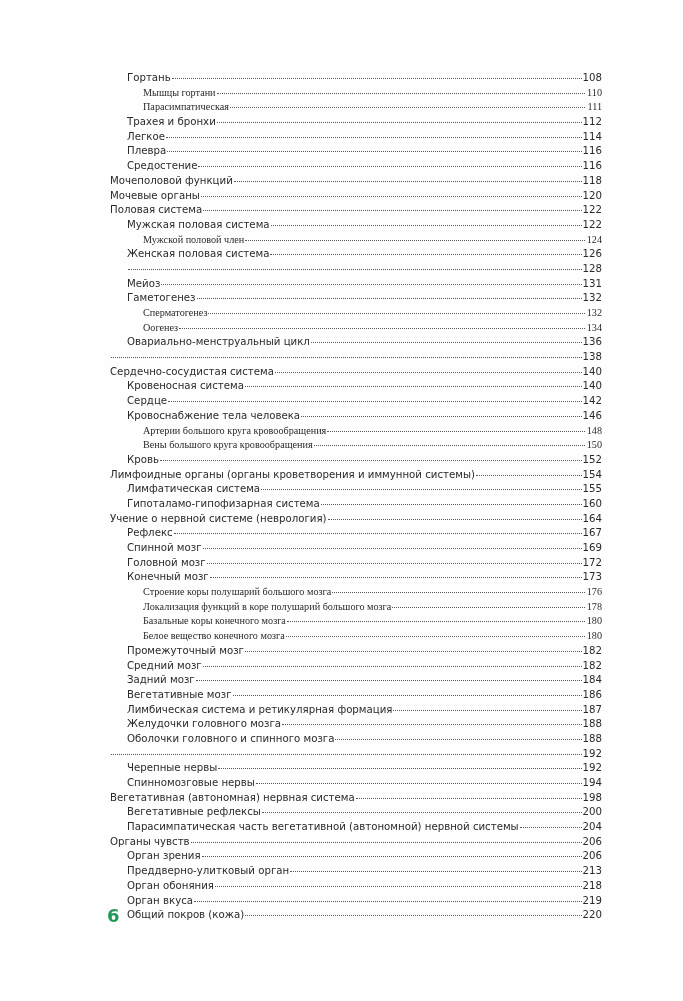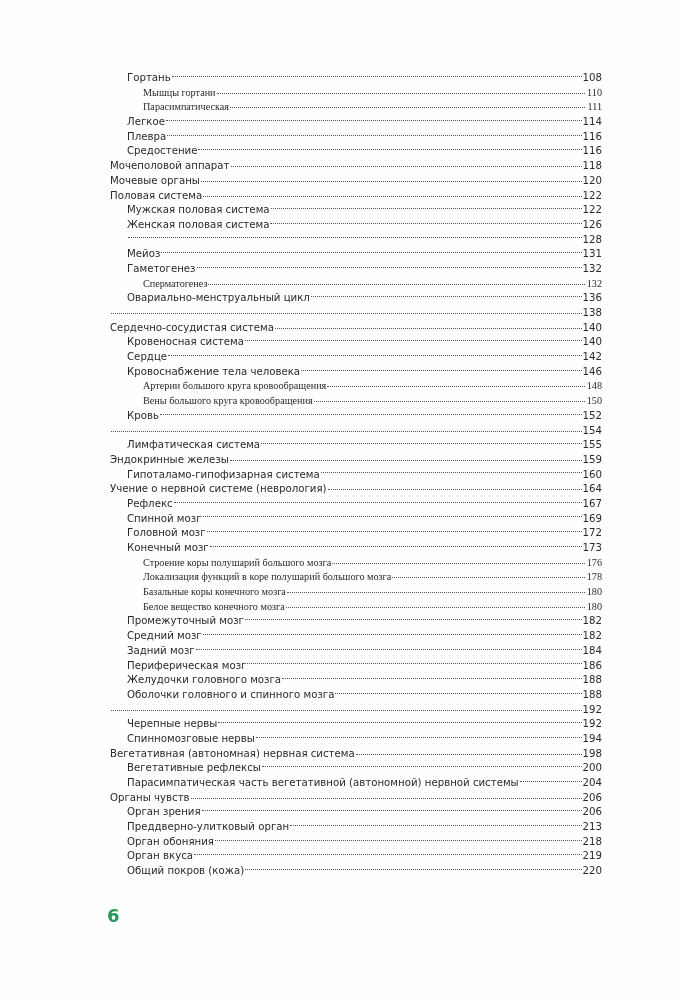--- a/index.html
+++ b/index.html
@@ -5,21 +5,21 @@
   html, body { margin: 0; padding: 0; background: #ffffff; }
   body { width: 683px; height: 1001px; position: relative; overflow: hidden; }
   .page { position: absolute; left: 0; top: 0; width: 683px; height: 1001px; background: #fefefe; }
   .toc { position: absolute; left: 110px; top: 71px; width: 492px; }
   .row {
     display: flex; align-items: baseline;
     height: 14.7px; line-height: 14.7px;
     font-family: "DejaVu Sans", sans-serif; font-size: 10.2px; color: #2a2a2a;
     white-space: nowrap;
   }
-  .row.l1 { padding-left: 17px; align-items: center; }
+  .row.l1 { padding-left: 17px; }
   .row.l2 { padding-left: 33px; font-family: Liberation Serif, serif; }
   .row .title { flex: 0 0 auto; }
   .row .leader {
     flex: 1 1 auto; overflow: hidden; margin: 0 1px;
     border-bottom: 1px dotted #555; height: 0; position: relative; top: -2px;
   }
   .row .num { flex: 0 0 auto; text-align: right; min-width: 16px; }
   .page-number {
     position: absolute; left: 107px; top: 905px;
     font-family: "DejaVu Sans", sans-serif; font-weight: bold; font-size: 18px;
@@ -40,54 +40,64 @@
         <span class="title">Мышцы гортани</span>
         <span class="leader"></span>
         <span class="num">110</span>
       </div>
       <div class="row l2">
         <span class="title">Парасимпатическая</span>
         <span class="leader"></span>
         <span class="num">111</span>
       </div>
       <div class="row l1">
+        <span class="title">Трахея и бронхи</span>
+        <span class="leader"></span>
+        <span class="num">112</span>
+      </div>
+      <div class="row l1">
         <span class="title">Легкое</span>
         <span class="leader"></span>
         <span class="num">114</span>
       </div>
       <div class="row l1">
         <span class="title">Плевра</span>
         <span class="leader"></span>
         <span class="num">116</span>
       </div>
       <div class="row l1">
         <span class="title">Средостение</span>
         <span class="leader"></span>
         <span class="num">116</span>
       </div>
       <div class="row l0">
-        <span class="title">Мочеполовой аппарат</span>
+        <span class="title">Мочеполовой функций</span>
         <span class="leader"></span>
         <span class="num">118</span>
       </div>
       <div class="row l0">
         <span class="title">Мочевые органы</span>
         <span class="leader"></span>
         <span class="num">120</span>
       </div>
       <div class="row l0">
         <span class="title">Половая система</span>
         <span class="leader"></span>
         <span class="num">122</span>
       </div>
       <div class="row l1">
         <span class="title">Мужская половая система</span>
         <span class="leader"></span>
         <span class="num">122</span>
       </div>
+      <div class="row l2">
+        <span class="title">Мужской половой член</span>
+        <span class="leader"></span>
+        <span class="num">124</span>
+      </div>
       <div class="row l1">
         <span class="title">Женская половая система</span>
         <span class="leader"></span>
         <span class="num">126</span>
       </div>
       <div class="row l1">
         <span class="leader"></span>
         <span class="num">128</span>
       </div>
       <div class="row l1">
@@ -98,20 +108,25 @@
       <div class="row l1">
         <span class="title">Гаметогенез</span>
         <span class="leader"></span>
         <span class="num">132</span>
       </div>
       <div class="row l2">
         <span class="title">Сперматогенез</span>
         <span class="leader"></span>
         <span class="num">132</span>
       </div>
+      <div class="row l2">
+        <span class="title">Оогенез</span>
+        <span class="leader"></span>
+        <span class="num">134</span>
+      </div>
       <div class="row l1">
         <span class="title">Овариально-менструальный цикл</span>
         <span class="leader"></span>
         <span class="num">136</span>
       </div>
       <div class="row l0">
         <span class="leader"></span>
         <span class="num">138</span>
       </div>
       <div class="row l0">
@@ -143,33 +158,29 @@
         <span class="title">Вены большого круга кровообращения</span>
         <span class="leader"></span>
         <span class="num">150</span>
       </div>
       <div class="row l1">
         <span class="title">Кровь</span>
         <span class="leader"></span>
         <span class="num">152</span>
       </div>
       <div class="row l0">
+        <span class="title">Лимфоидные органы (органы кроветворения и иммунной системы)</span>
         <span class="leader"></span>
         <span class="num">154</span>
       </div>
       <div class="row l1">
         <span class="title">Лимфатическая система</span>
         <span class="leader"></span>
         <span class="num">155</span>
       </div>
-      <div class="row l0">
-        <span class="title">Эндокринные железы</span>
-        <span class="leader"></span>
-        <span class="num">159</span>
-      </div>
       <div class="row l1">
         <span class="title">Гипоталамо-гипофизарная система</span>
         <span class="leader"></span>
         <span class="num">160</span>
       </div>
       <div class="row l0">
         <span class="title">Учение о нервной системе (неврология)</span>
         <span class="leader"></span>
         <span class="num">164</span>
       </div>
@@ -222,23 +233,28 @@
         <span class="title">Средний мозг</span>
         <span class="leader"></span>
         <span class="num">182</span>
       </div>
       <div class="row l1">
         <span class="title">Задний мозг</span>
         <span class="leader"></span>
         <span class="num">184</span>
       </div>
       <div class="row l1">
-        <span class="title">Периферическая мозг</span>
+        <span class="title">Вегетативные мозг</span>
         <span class="leader"></span>
         <span class="num">186</span>
+      </div>
+      <div class="row l1">
+        <span class="title">Лимбическая система и ретикулярная формация</span>
+        <span class="leader"></span>
+        <span class="num">187</span>
       </div>
       <div class="row l1">
         <span class="title">Желудочки головного мозга</span>
         <span class="leader"></span>
         <span class="num">188</span>
       </div>
       <div class="row l1">
         <span class="title">Оболочки головного и спинного мозга</span>
         <span class="leader"></span>
         <span class="num">188</span>

